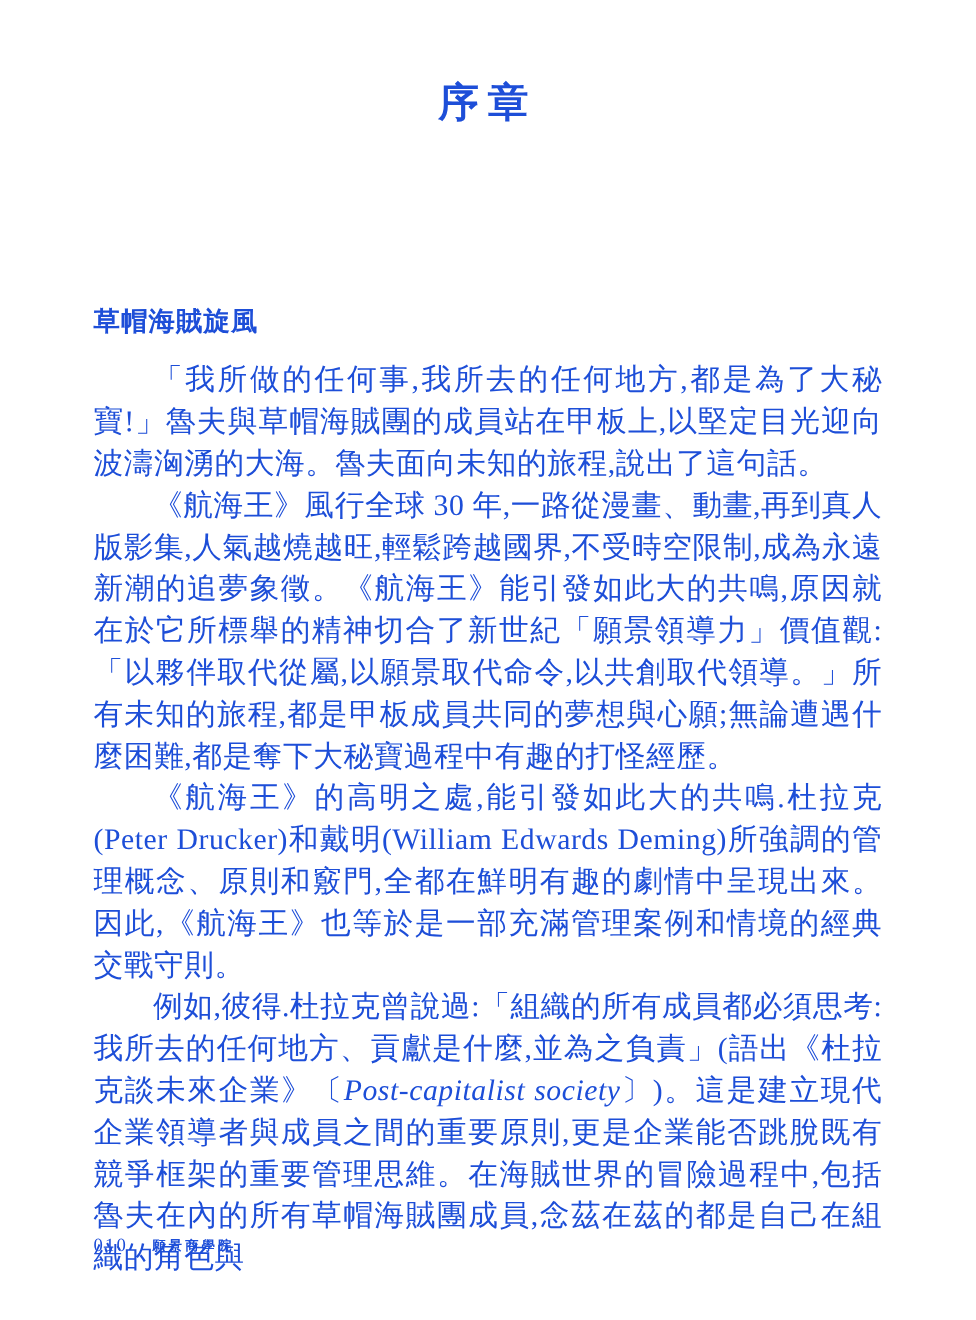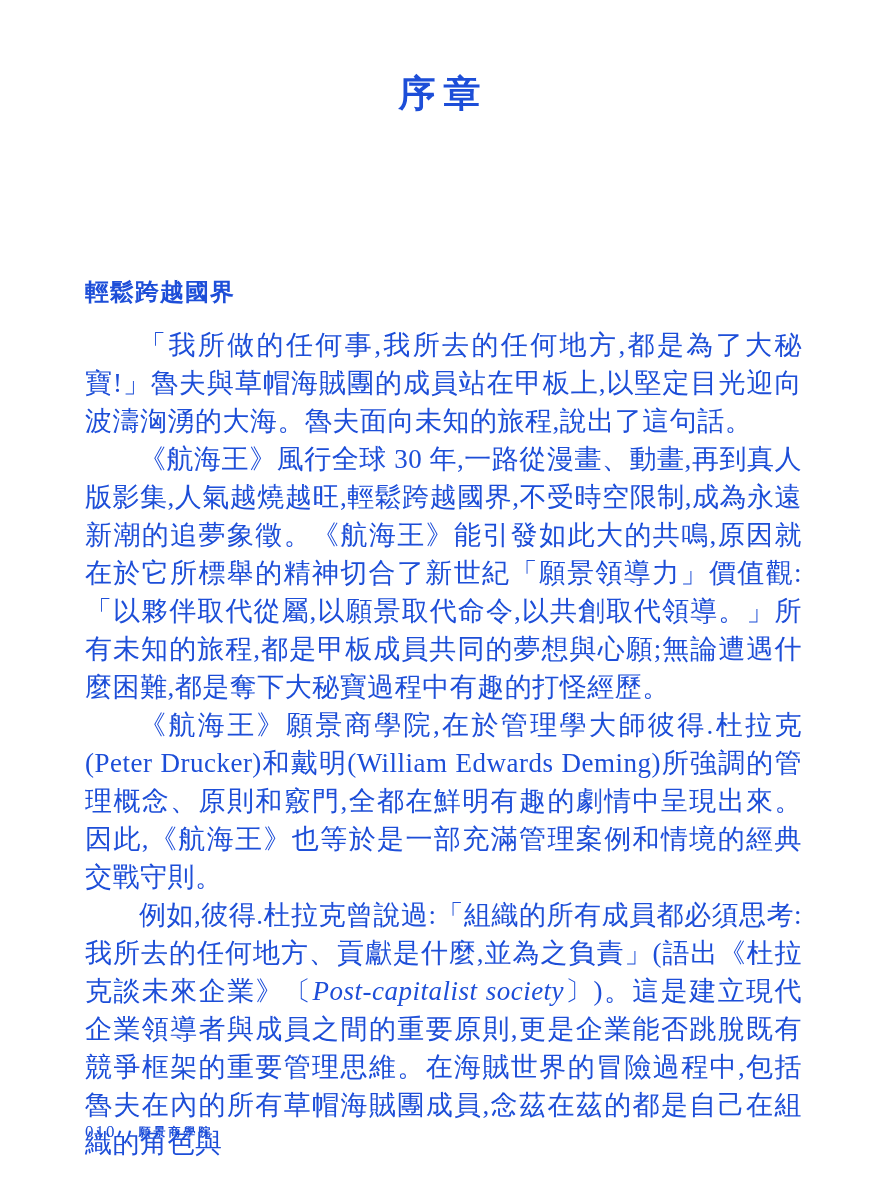--- a/index.html
+++ b/index.html
@@ -81,26 +81,26 @@
 </head>
 <body>
 
 <div class="page">
 
   <div class="title-block">
     <div class="chapter-title">序章</div>
   </div>
 
   <div class="content">
-    <div class="section-heading">輕鬆跨越國界</div>
+    <div class="section-heading">草帽海賊旋風</div>
 
     <div class="body-paragraphs">
         <p class="body-para"><span>「我所做的任何事,我所去的任何地方,都是為了大秘寶!」魯夫與草帽海賊團的成員站在甲板上,以堅定目光迎向波濤洶湧的大海。魯夫面向未知的旅程,說出了這句話。</span></p>
         <p class="body-para"><span>《航海王》風行全球 30 年,一路從漫畫、動畫,再到真人版影集,人氣越燒越旺,輕鬆跨越國界,不受時空限制,成為永遠新潮的追夢象徵。《航海王》能引發如此大的共鳴,原因就在於它所標舉的精神切合了新世紀「願景領導力」價值觀:「以夥伴取代從屬,以願景取代命令,以共創取代領導。」所有未知的旅程,都是甲板成員共同的夢想與心願;無論遭遇什麼困難,都是奪下大秘寶過程中有趣的打怪經歷。</span></p>
-        <p class="body-para"><span>《航海王》願景商學院,在於管理學大師彼得.杜拉克(Peter Drucker)和戴明(William Edwards Deming)所強調的管理概念、原則和竅門,全都在鮮明有趣的劇情中呈現出來。因此,《航海王》也等於是一部充滿管理案例和情境的經典交戰守則。</span></p>
+        <p class="body-para"><span>《航海王》的高明之處,能引發如此大的共鳴.杜拉克(Peter Drucker)和戴明(William Edwards Deming)所強調的管理概念、原則和竅門,全都在鮮明有趣的劇情中呈現出來。因此,《航海王》也等於是一部充滿管理案例和情境的經典交戰守則。</span></p>
         <p class="body-para"><span>例如,彼得.杜拉克曾說過:「組織的所有成員都必須思考:我所去的任何地方、貢獻是什麼,並為之負責」(語出《杜拉克談未來企業》〔</span><span class="italic">Post-capitalist society</span><span>〕)。這是建立現代企業領導者與成員之間的重要原則,更是企業能否跳脫既有競爭框架的重要管理思維。在海賊世界的冒險過程中,包括魯夫在內的所有草帽海賊團成員,念茲在茲的都是自己在組織的角色與</span></p>
       </div>
   </div>
 
   <div class="footer">
     <span class="page-number">010</span>
     <span class="book-title">願景商學院</span>
   </div>
 
 </div>

